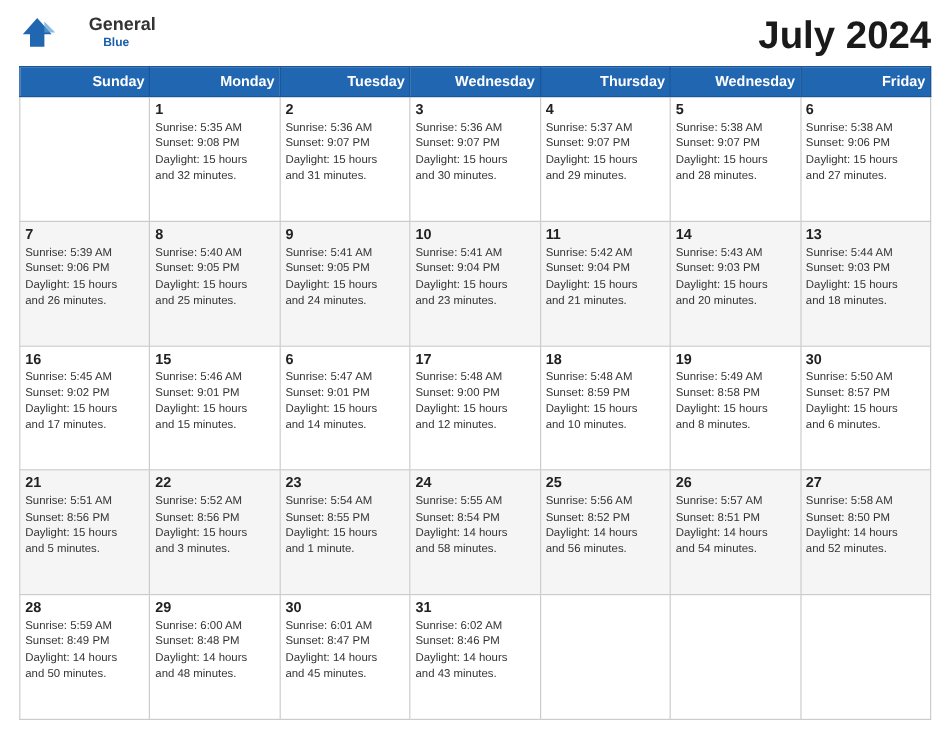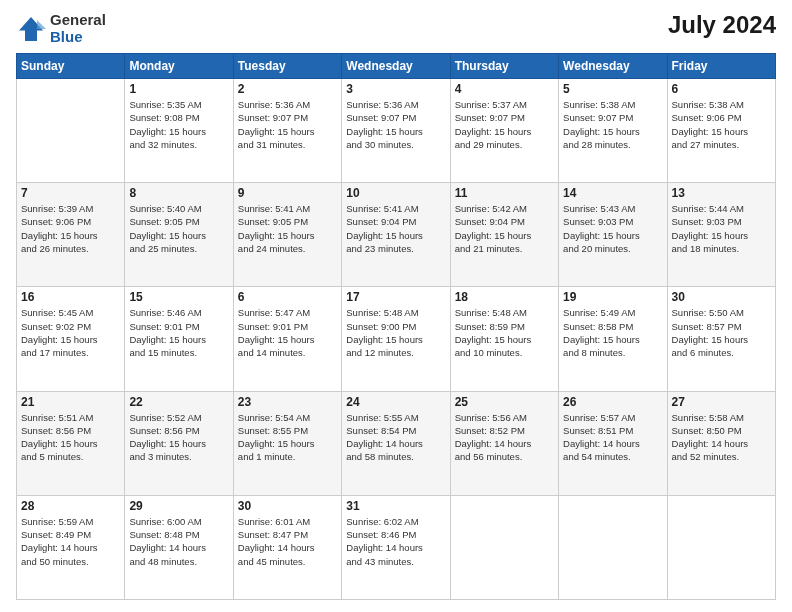--- a/index.html
+++ b/index.html
@@ -31,35 +31,37 @@
     }
     .logo-text {
       display: flex;
       flex-direction: column;
       line-height: 1.1;
     }
     .logo-general {
       font-size: 15px;
       font-weight: bold;
       color: #333;
+      margin-left: 24px;
     }
     .logo-blue {
-      font-size: 15px;
+      font-size: 10px;
       font-weight: bold;
       color: #1a5fa8;
+      margin-left: 36px;
     }
     .logo-icon {
       width: 30px;
       height: 30px;
     }
     .title-block {
       text-align: right;
     }
     .month-title {
-      font-size: 24px;
+      font-size: 32px;
       font-weight: bold;
       color: #1a1a1a;
       line-height: 1.1;
     }
     .location {
       font-size: 14px;
       color: #333;
     }
     .calendar {
       flex: 1;
@@ -67,21 +69,21 @@
       border-collapse: collapse;
       width: 100%;
       table-layout: fixed;
     }
     .calendar th {
       background: #2166b0;
       color: #fff;
       padding: 5px 4px;
       font-size: 12px;
       font-weight: bold;
-      text-align: left;
+      text-align: right;
       border: 1px solid #1a5599;
     }
     .calendar td {
       border: 1px solid #ccc;
       vertical-align: top;
       padding: 3px 4px;
       height: 88px;
     }
     .day-num {
       font-weight: bold;

